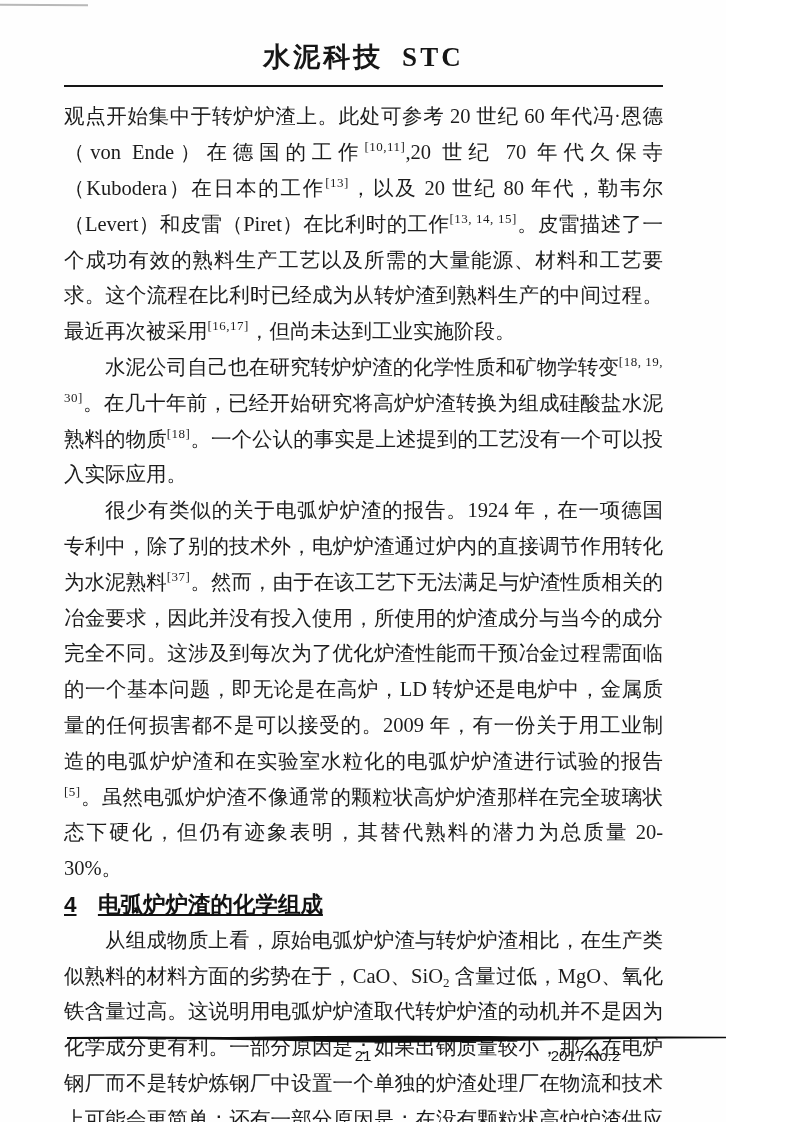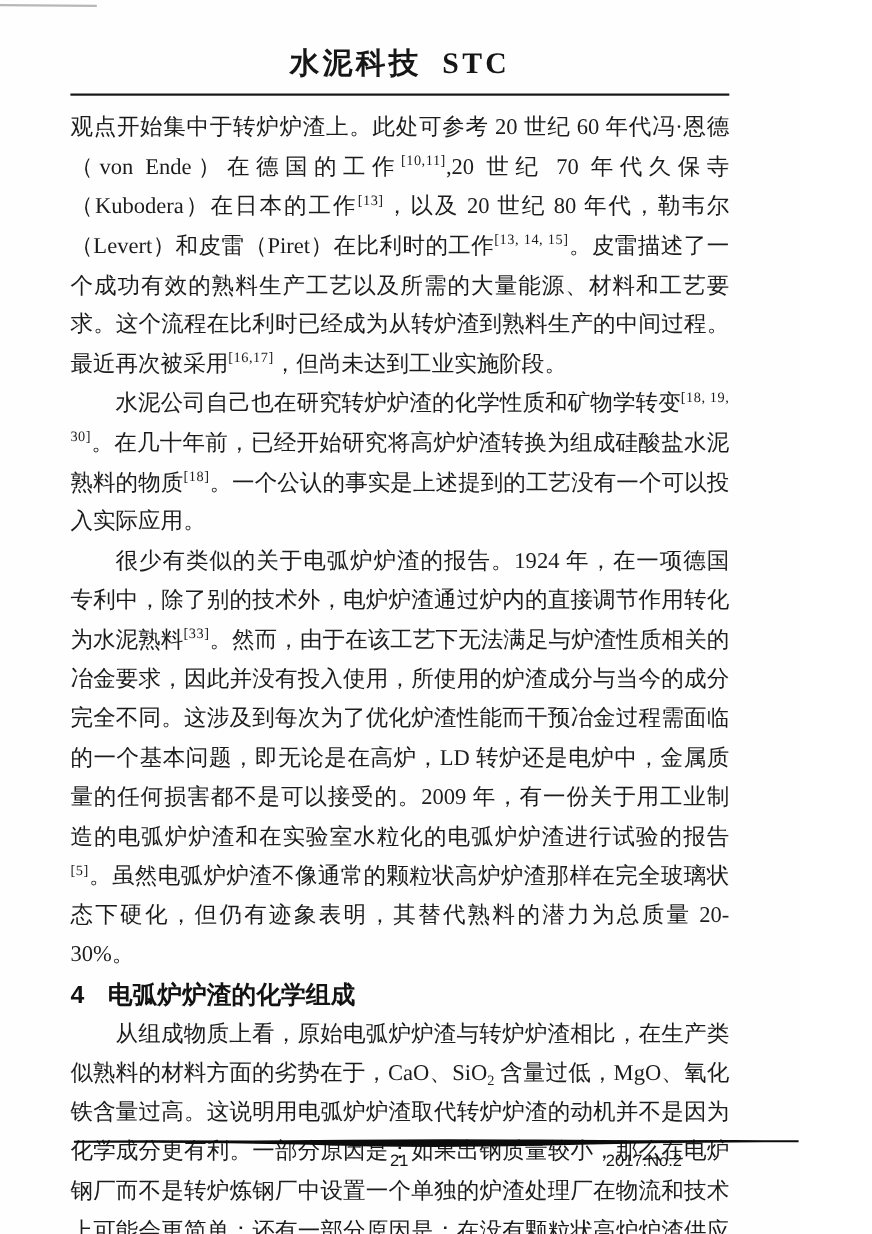--- a/index.html
+++ b/index.html
@@ -74,20 +74,21 @@
     top: 4px;
   }
   h2.section-heading {
     margin: 0;
     font-family: "Liberation Sans", "DejaVu Sans", sans-serif;
     font-weight: 700;
     font-size: 22.5px;
     line-height: 35.8px;
     text-align: left;
     color: #131313;
+    text-decoration: underline;
   }
   h2.section-heading .heading-number {
     margin-right: 0.95em;
   }
   .footer {
     position: absolute;
     left: 0;
     right: 0;
     top: 1035px;
     height: 60px;
@@ -126,21 +127,21 @@
   <div class="scan-streak"></div>
 
   <div class="header">
     <div class="journal-title">水泥科技 STC</div>
     <hr class="header-rule">
   </div>
 
   <div class="doc-body" id="doc-body">
       <p class="para">观点开始集中于转炉炉渣上。此处可参考 20 世纪 60 年代冯·恩德（von Ende）在德国的工作<sup class="ref">[10,11]</sup>,20 世纪 70 年代久保寺（Kubodera）在日本的工作<sup class="ref">[13]</sup>，以及 20 世纪 80 年代，勒韦尔（Levert）和皮雷（Piret）在比利时的工作<sup class="ref">[13, 14, 15]</sup>。皮雷描述了一个成功有效的熟料生产工艺以及所需的大量能源、材料和工艺要求。这个流程在比利时已经成为从转炉渣到熟料生产的中间过程。最近再次被采用<sup class="ref">[16,17]</sup>，但尚未达到工业实施阶段。</p>
       <p class="para indent">水泥公司自己也在研究转炉炉渣的化学性质和矿物学转变<sup class="ref">[18, 19, 30]</sup>。在几十年前，已经开始研究将高炉炉渣转换为组成硅酸盐水泥熟料的物质<sup class="ref">[18]</sup>。一个公认的事实是上述提到的工艺没有一个可以投入实际应用。</p>
-      <p class="para indent">很少有类似的关于电弧炉炉渣的报告。1924 年，在一项德国专利中，除了别的技术外，电炉炉渣通过炉内的直接调节作用转化为水泥熟料<sup class="ref">[33]</sup>。然而，由于在该工艺下无法满足与炉渣性质相关的冶金要求，因此并没有投入使用，所使用的炉渣成分与当今的成分完全不同。这涉及到每次为了优化炉渣性能而干预冶金过程需面临的一个基本问题，即无论是在高炉，LD 转炉还是电炉中，金属质量的任何损害都不是可以接受的。2009 年，有一份关于用工业制造的电弧炉炉渣和在实验室水粒化的电弧炉炉渣进行试验的报告<sup class="ref">[5]</sup>。虽然电弧炉炉渣不像通常的颗粒状高炉炉渣那样在完全玻璃状态下硬化，但仍有迹象表明，其替代熟料的潜力为总质量 20-30%。</p>
+      <p class="para indent">很少有类似的关于电弧炉炉渣的报告。1924 年，在一项德国专利中，除了别的技术外，电炉炉渣通过炉内的直接调节作用转化为水泥熟料<sup class="ref">[37]</sup>。然而，由于在该工艺下无法满足与炉渣性质相关的冶金要求，因此并没有投入使用，所使用的炉渣成分与当今的成分完全不同。这涉及到每次为了优化炉渣性能而干预冶金过程需面临的一个基本问题，即无论是在高炉，LD 转炉还是电炉中，金属质量的任何损害都不是可以接受的。2009 年，有一份关于用工业制造的电弧炉炉渣和在实验室水粒化的电弧炉炉渣进行试验的报告<sup class="ref">[5]</sup>。虽然电弧炉炉渣不像通常的颗粒状高炉炉渣那样在完全玻璃状态下硬化，但仍有迹象表明，其替代熟料的潜力为总质量 20-30%。</p>
       <h2 class="section-heading"><span class="heading-number">4</span><span>电弧炉炉渣的化学组成</span></h2>
       <p class="para indent">从组成物质上看，原始电弧炉炉渣与转炉炉渣相比，在生产类似熟料的材料方面的劣势在于，CaO、SiO<sub class="chem">2</sub> 含量过低，MgO、氧化铁含量过高。这说明用电弧炉炉渣取代转炉炉渣的动机并不是因为化学成分更有利。一部分原因是：如果出钢质量较小，那么在电炉钢厂而不是转炉炼钢厂中设置一个单独的炉渣处理厂在物流和技术上可能会更简单；还有一部分原因是：在没有颗粒状高炉炉渣供应的</p>
     </div>
 
   <div class="footer">
     <svg class="footer-rule" viewBox="0 0 663 9" preserveAspectRatio="none" aria-hidden="true">
       <polygon fill="#0c0c0c" points="0,2.1 70,1.5 160,1.9 250,1.1 340,0.7 420,1.0 510,1.6 600,1.4 663,1.7 663,3.3 600,3.6 540,4.2 470,5.4 400,7.0 330,7.8 270,7.2 205,5.4 140,4.4 75,3.9 0,3.9"></polygon>
     </svg>
     <div class="footer-text-row">
       <div class="page-number">21</div>

